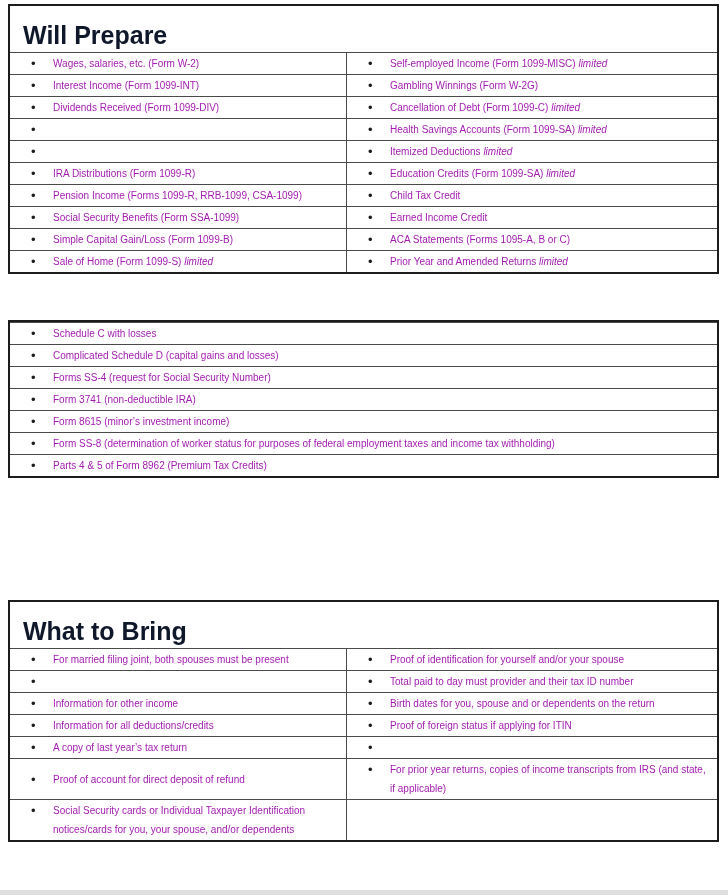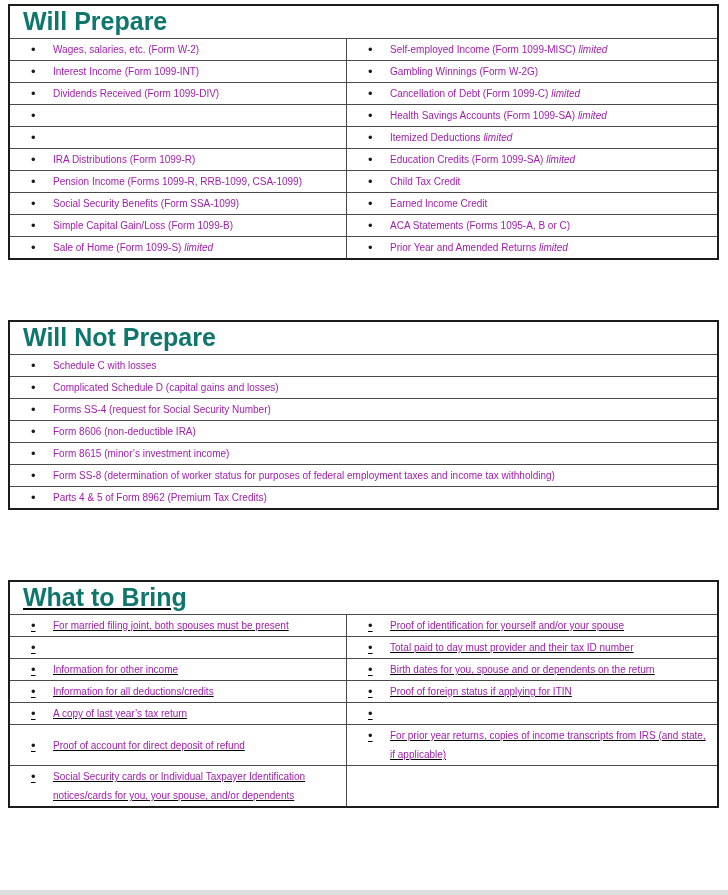--- a/index.html
+++ b/index.html
@@ -18,28 +18,28 @@
   .tbl {
     position: absolute;
     left: 8px;
     width: 711px;
     box-sizing: border-box;
     border: 2px solid #1c1c1c;
     background: #ffffff;
   }
   .tbl-will-prepare   { top: 4px; }
   .tbl-will-not-prepare { top: 320px; }
-  .tbl-what-to-bring  { top: 580px; text-decoration: underline; }
+  .tbl-what-to-bring  { top: 600px; }
 
   .title-row {
-    padding: 1px 8px 3px 13px;
+    padding: 15px 8px 3px 13px;
     font-size: 25px;
     line-height: 28px;
     font-weight: 700;
-    color: #0f766e;
+    color: #0f172a;
   }
   .row {
     display: flex;
     border-top: 1px solid #4a4a4a;
   }
   .cell {
     display: flex;
     align-items: center;
     box-sizing: border-box;
     min-height: 21px;
@@ -225,21 +225,20 @@
             <div class="li">
               <span class="bullet">•</span>
               <span class="txt">Prior Year and Amended Returns  <i>limited</i></span>
             </div>
           </div>
         </div>
       </div>
   </div>
 
   <div class="tbl tbl-will-not-prepare">
-    <div class="title-row">Will Not Prepare</div>
     <div class="rows">
         <div class="row">
           <div class="cell full">
             <div class="li">
               <span class="bullet">•</span>
               <span class="txt">Schedule C with losses</span>
             </div>
           </div>
         </div>
         <div class="row">
@@ -255,21 +254,21 @@
             <div class="li">
               <span class="bullet">•</span>
               <span class="txt">Forms SS-4 (request for Social Security Number)</span>
             </div>
           </div>
         </div>
         <div class="row">
           <div class="cell full">
             <div class="li">
               <span class="bullet">•</span>
-              <span class="txt">Form 8606 (non-deductible IRA)</span>
+              <span class="txt">Form 3741 (non-deductible IRA)</span>
             </div>
           </div>
         </div>
         <div class="row">
           <div class="cell full">
             <div class="li">
               <span class="bullet">•</span>
               <span class="txt">Form 8615 (minor’s investment income)</span>
             </div>
           </div>

